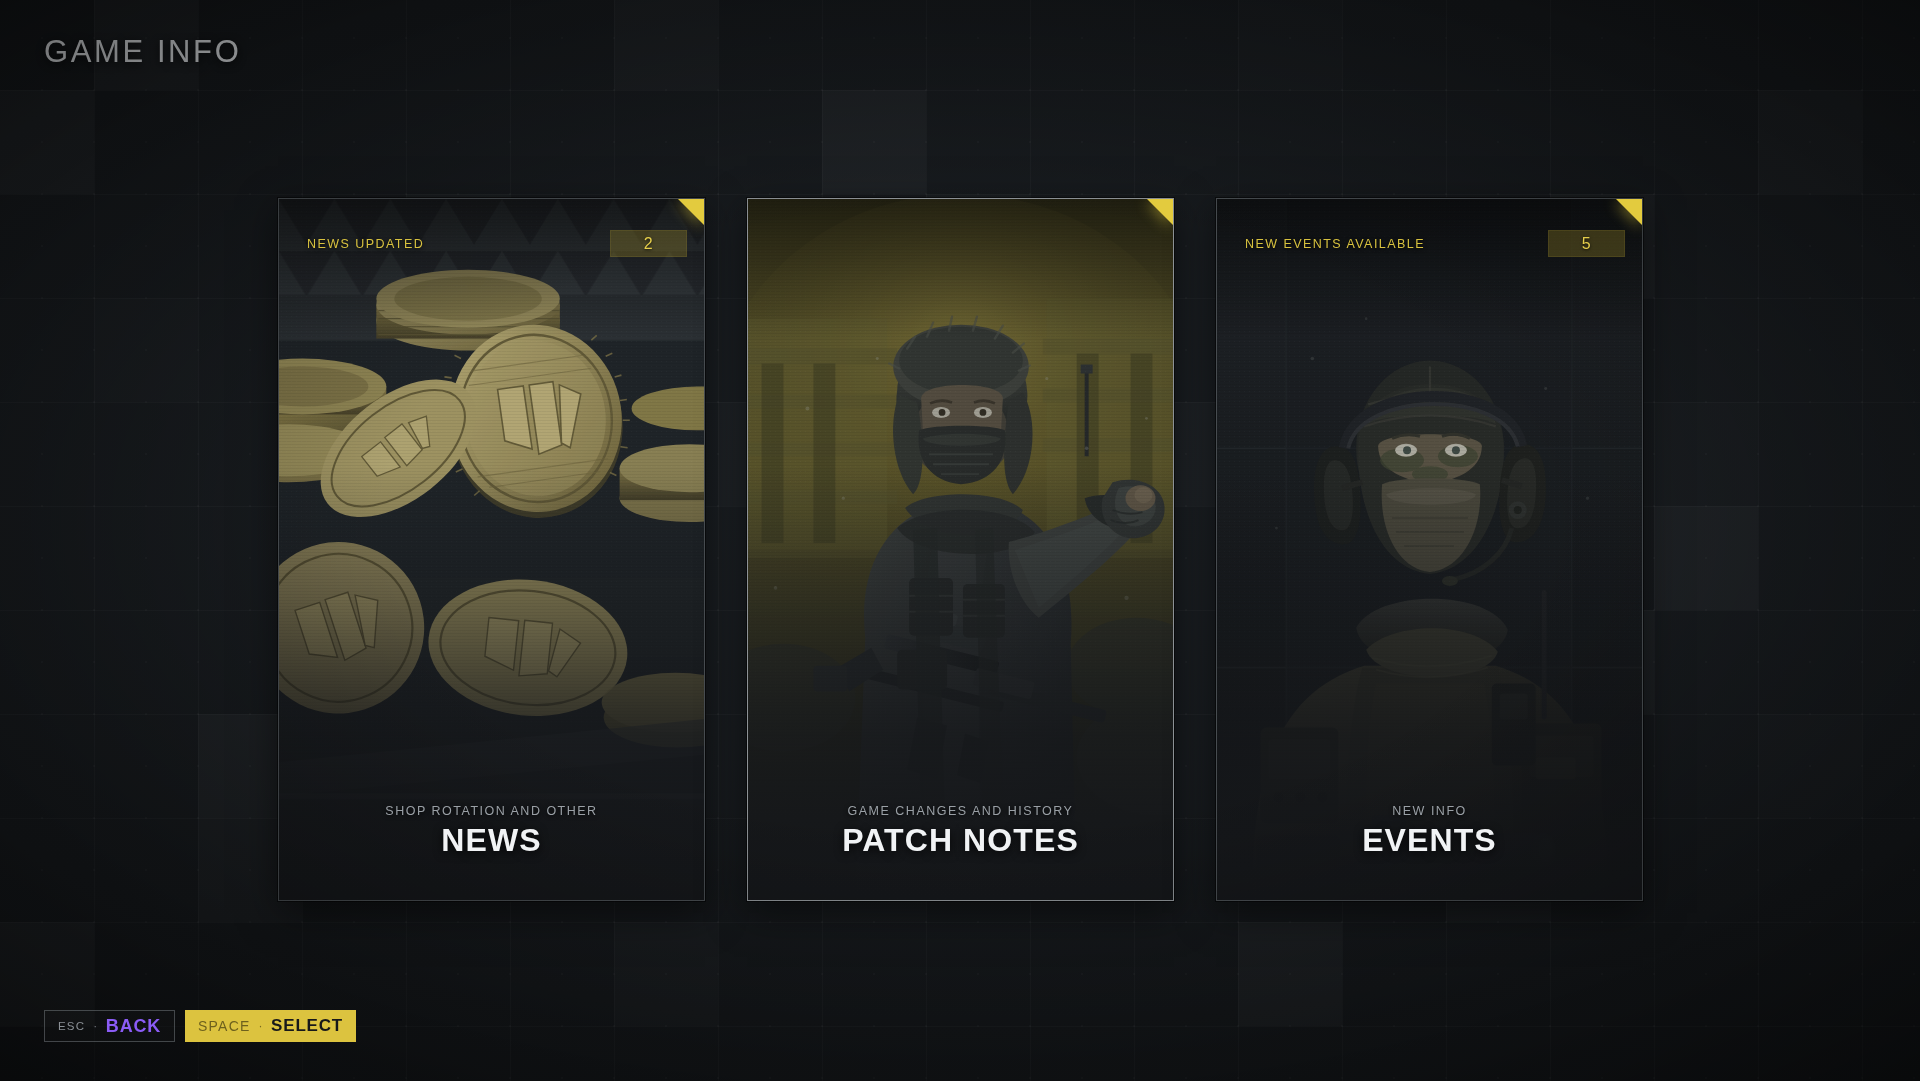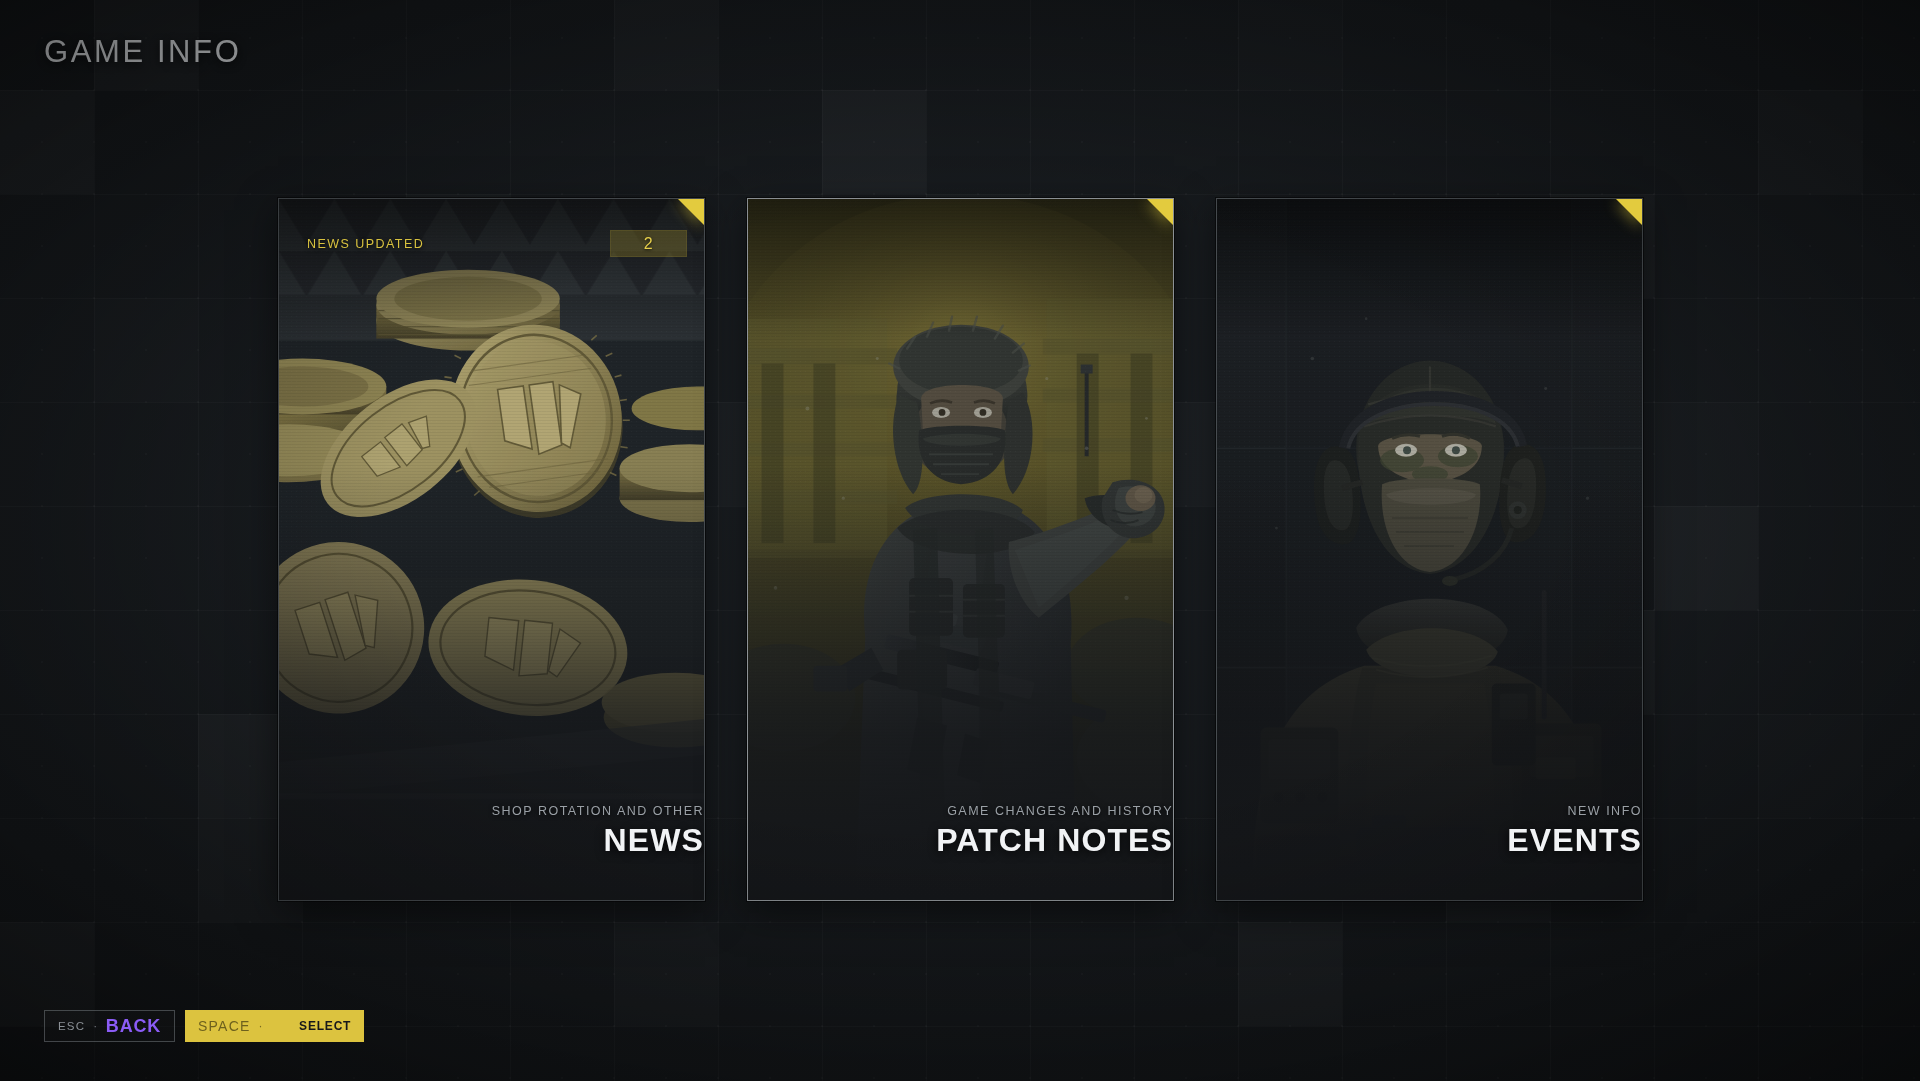--- a/index.html
+++ b/index.html
@@ -164,21 +164,21 @@
     letter-spacing:.5px;
     color:#e6cf4b;
     font-weight:400;
     text-shadow:0 1px 3px rgba(0,0,0,.8);
   }
 
   
   .card-footer {
     position:absolute;
     left:0; right:0; bottom:43px;
-    text-align:right;
+    text-align:center;
     z-index:5;
   }
   .card-sub {
     font-size:12.5px;
     letter-spacing:1.5px;
     color:#9aa0a6;
     text-transform:uppercase;
     margin-bottom:6px;
     text-shadow:0 1px 4px rgba(0,0,0,.9);
   }
@@ -212,21 +212,21 @@
     border:1px solid rgba(190,198,205,.30);
     background:rgba(255,255,255,.016);
   }
   .hint.ghost .k { color:#8b9096; font-size:11.5px; letter-spacing:1.2px; }
   .hint.ghost .dot { color:#6e7378; font-size:12px; }
   .hint.ghost .a { color:#8b5cf6; font-weight:700; font-size:18px; letter-spacing:.8px; }
 
   .hint.solid { background:#dcc33f; }
   .hint.solid .k { color:#59502033; color:rgba(40,35,8,.62); font-size:14px; letter-spacing:1.2px; }
   .hint.solid .dot { color:rgba(40,35,8,.55); font-size:12px; }
-  .hint.solid .a { color:#17181a; font-weight:700; font-size:12px; letter-spacing:.8px;margin-left:28px; }
+  .hint.solid .a { color:#17181a; font-weight:700; font-size:17px; letter-spacing:.8px; }
 </style>
 </head>
 <body>
 
 <div id="screen">
 
   <div class="bg-base"></div>
   <div class="bg-tiles" id="bg-tiles">
       <i style="left: 94px; top: -14px; width: 104px; height: 104px; background: rgba(255, 255, 255, 0.03);"></i>
       <i style="left: -10px; top: 90px; width: 104px; height: 104px; background: rgba(255, 255, 255, 0.03);"></i>
@@ -739,20 +739,24 @@
           </g>
         </svg>
         <div class="mesh"></div>
         <div class="scan"></div>
         <div class="fade-top"></div>
         <div class="fade-bottom"></div>
       </div>
 
       <div class="corner-flag"></div>
 
+      <div class="badge-row">
+        <span class="badge-label">NEW EVENTS AVAILABLE</span>
+        <span class="badge-count">5</span>
+      </div>
 
       <div class="card-footer">
         <div class="card-sub">NEW INFO</div>
         <div class="card-title">EVENTS</div>
       </div>
     </div>
 
   </div>
 
   <div class="bg-vignette"></div>

